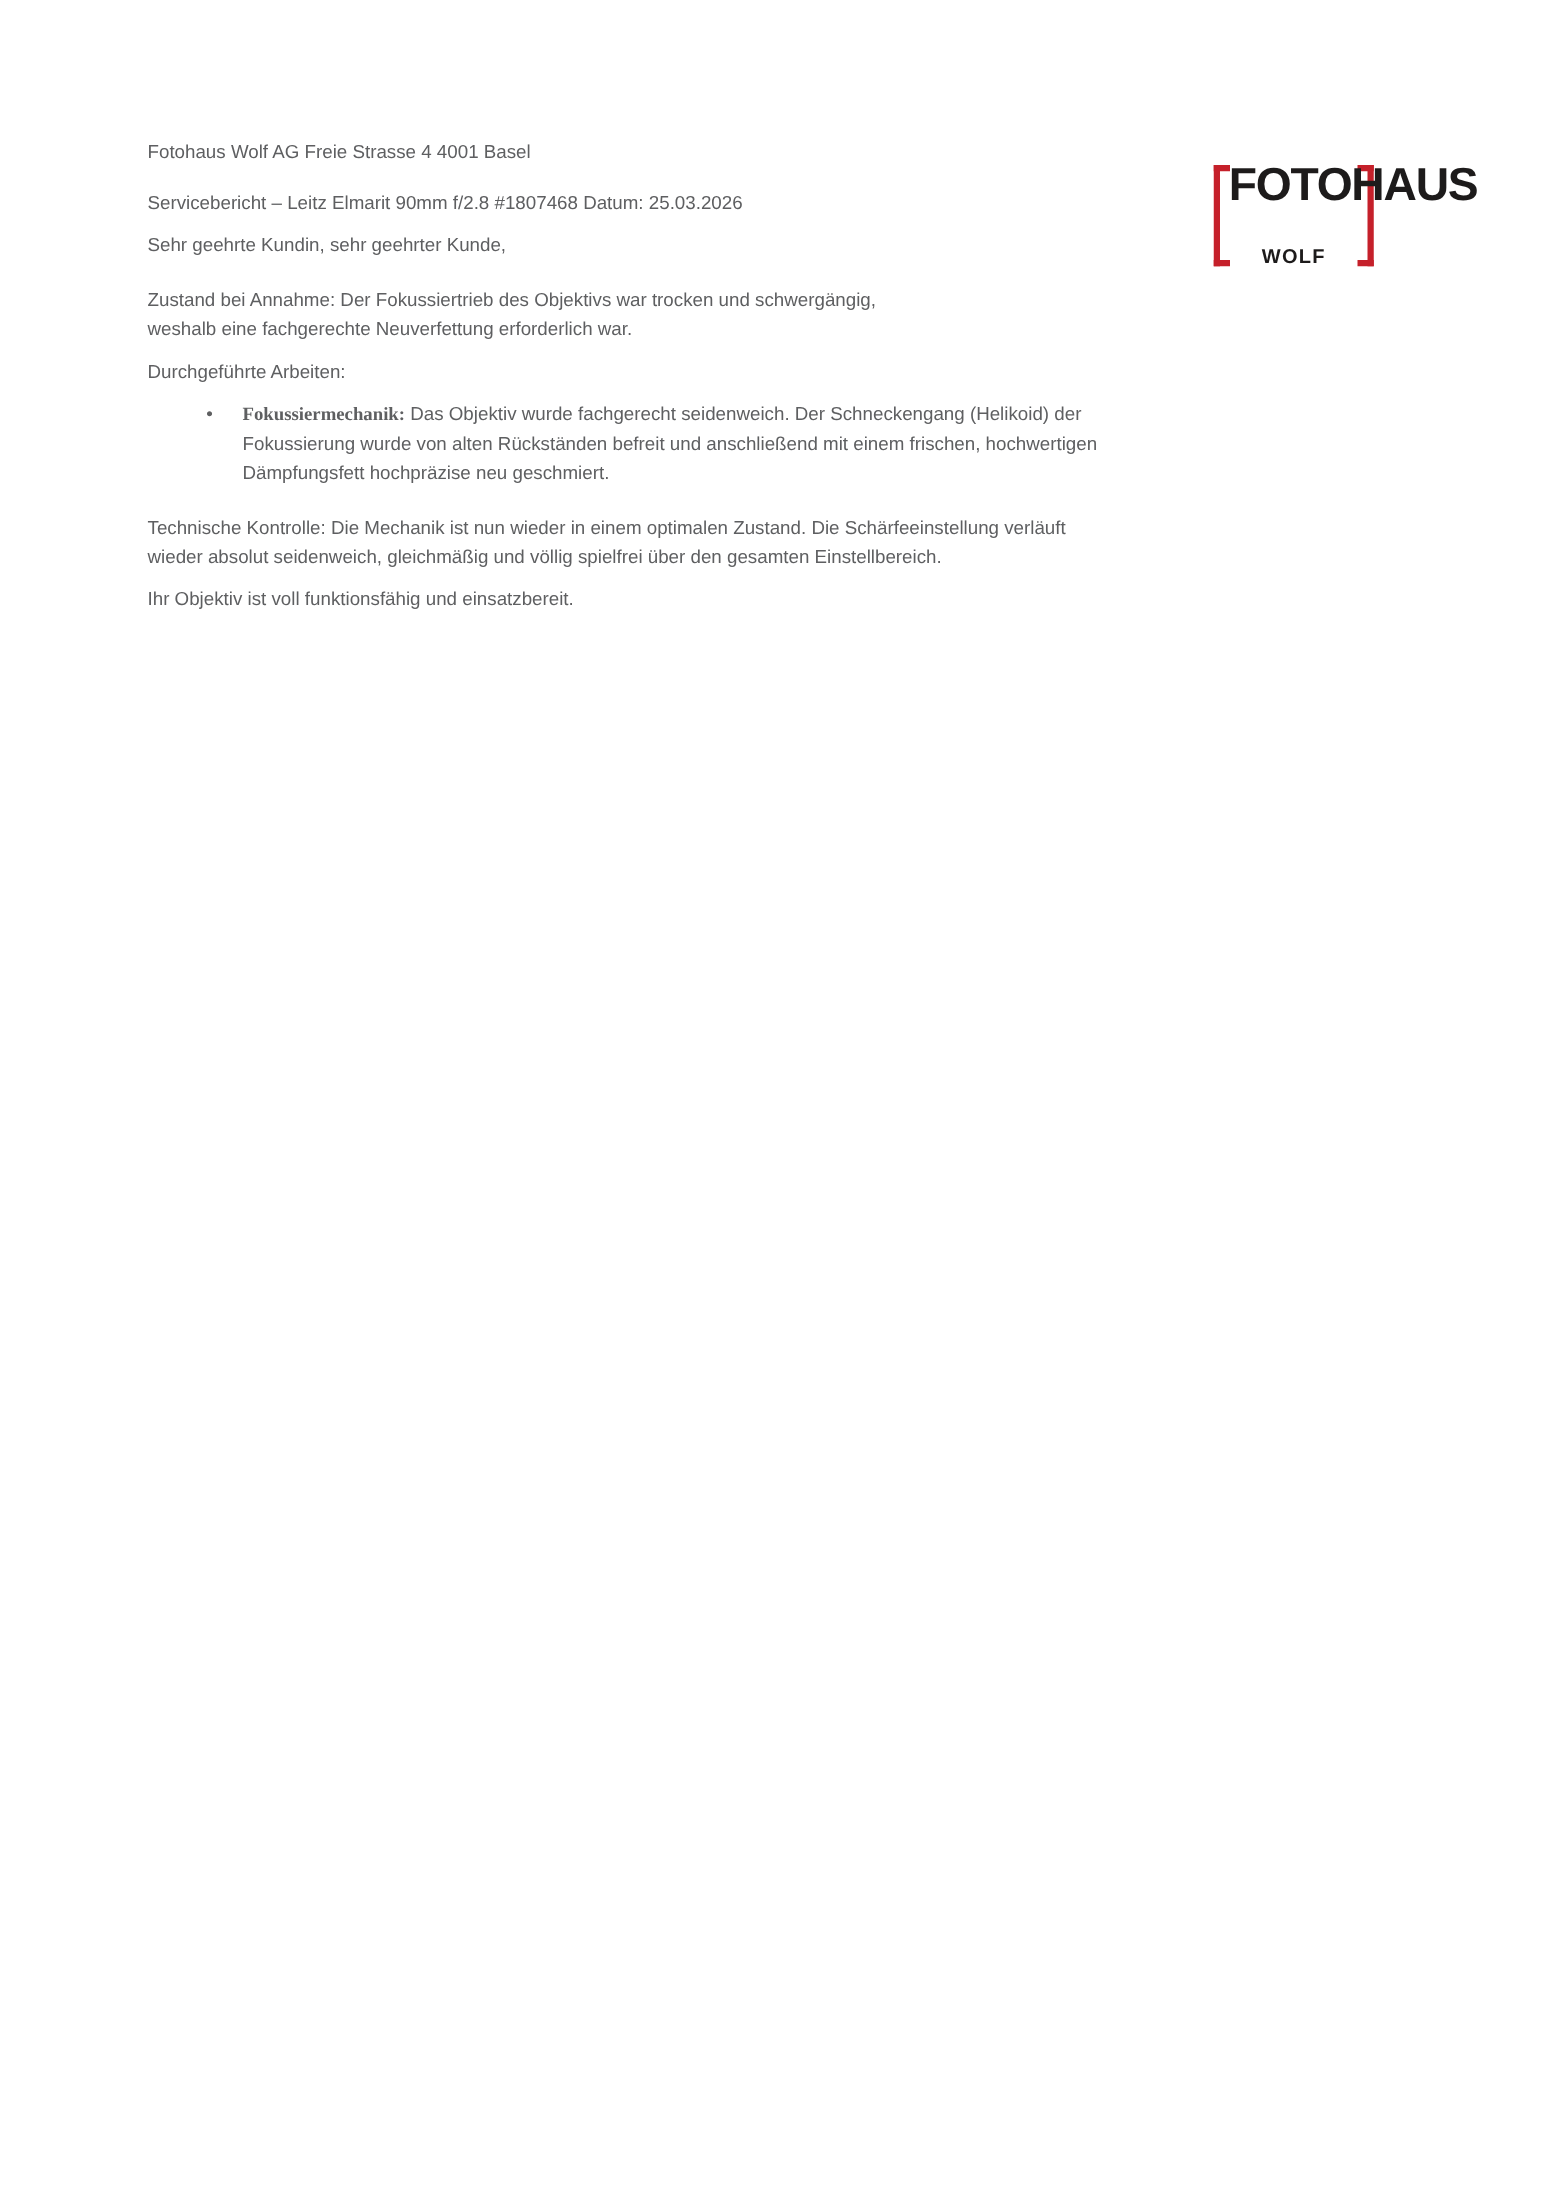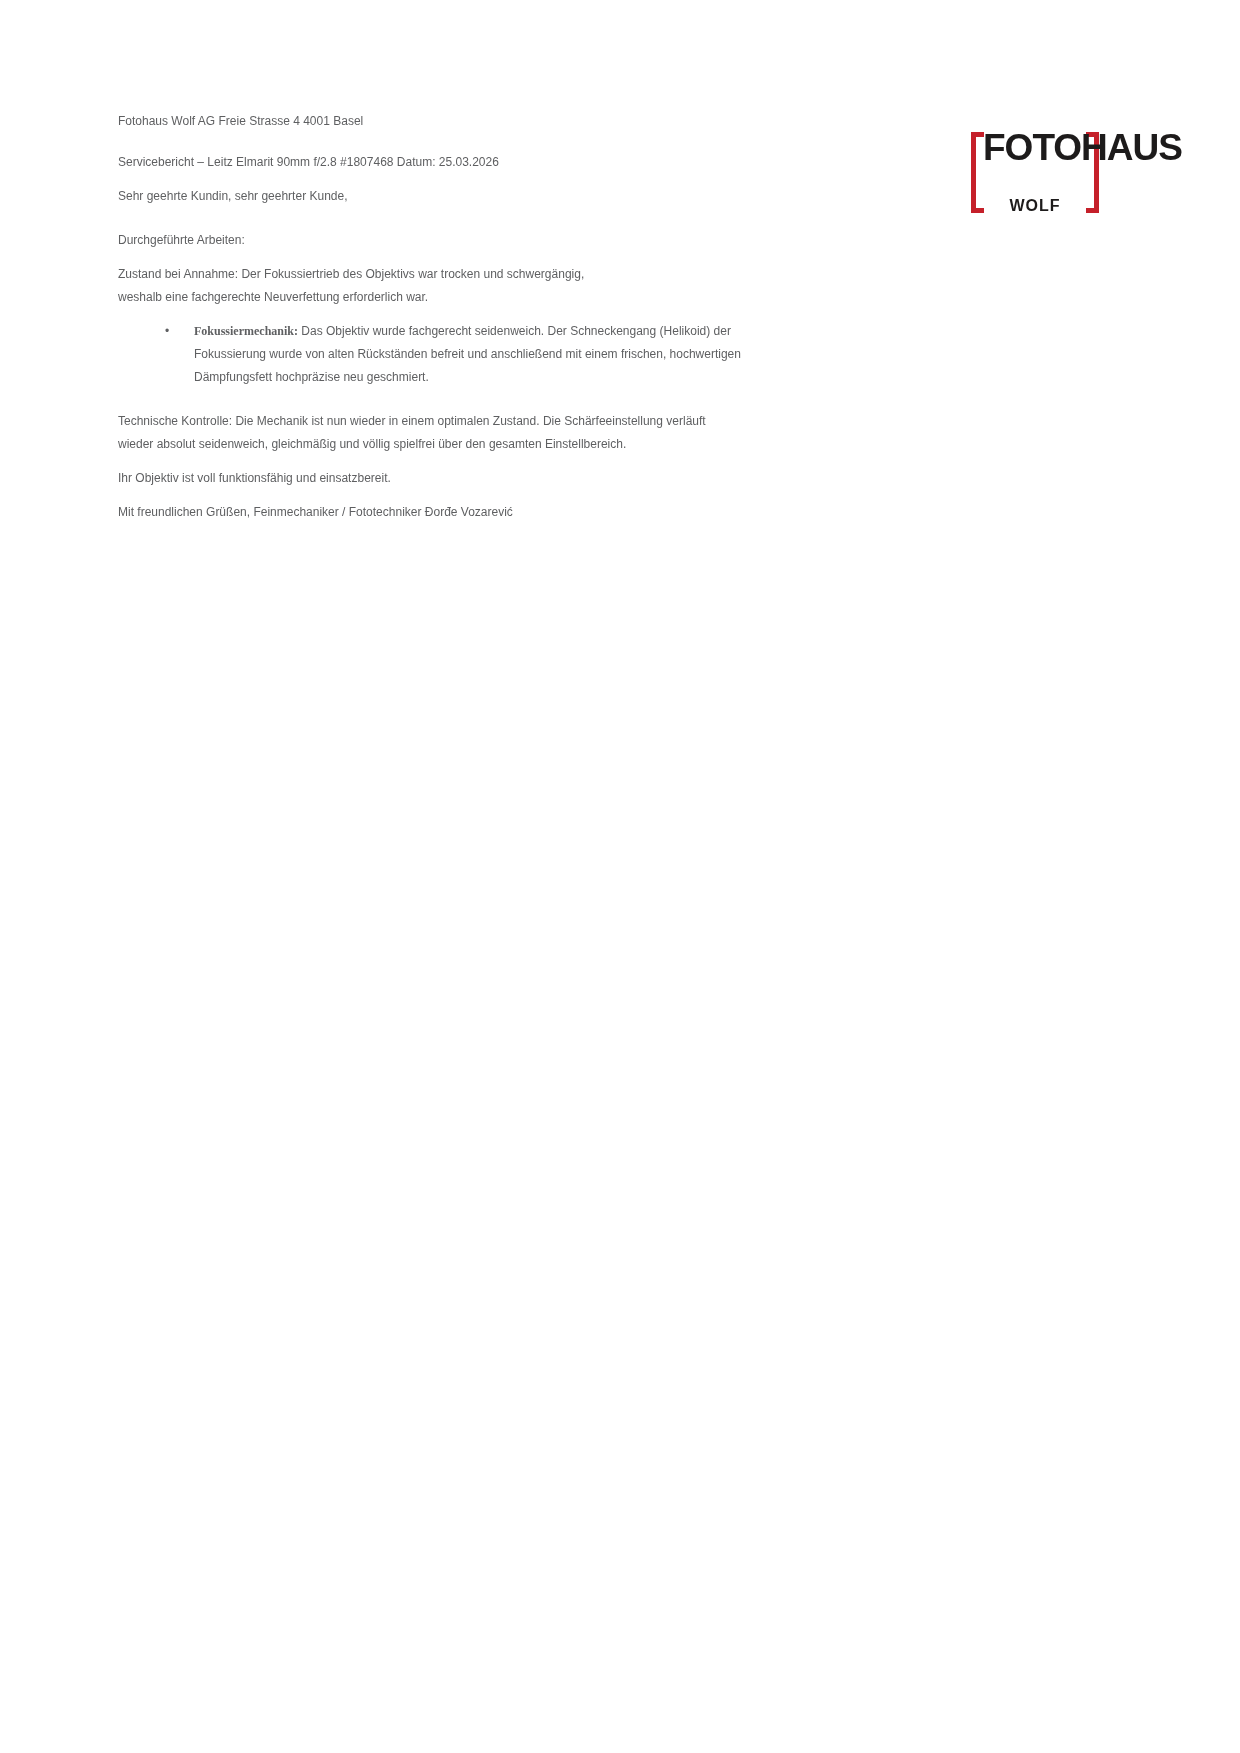--- a/index.html
+++ b/index.html
@@ -15,21 +15,21 @@
     background:var(--page-bg);
     font-family:"Liberation Sans","DejaVu Sans",sans-serif;
     color:var(--ink);
     position:relative;
     overflow:hidden;
   }
   .content{
     position:absolute;
     left:118px;top:110px;
     width:1030px;
-    font-size:12px;
+    font-size:15px;
     line-height:23px;
   }
   .content p{
     margin:0 0 11px 0;
     white-space:pre-line;
   }
   p.sender-line{margin-bottom:18px;}
   p.salutation{margin-bottom:21px;}
   ul.work-list{
     list-style:none;
@@ -91,25 +91,24 @@
       <span>FOTO</span>
       <span>HAUS</span>
     </div>
   <div class="logo-subtitle">WOLF</div>
 </div>
 
 <div class="content">
   <p class="sender-line">Fotohaus Wolf AG Freie Strasse 4 4001 Basel</p>
   <p>Servicebericht – Leitz Elmarit 90mm f/2.8 #1807468 Datum: 25.03.2026</p>
   <p class="salutation">Sehr geehrte Kundin, sehr geehrter Kunde,</p>
-  <p>Durchgeführte Arbeiten:</p>
   <p>Zustand bei Annahme: Der Fokussiertrieb des Objektivs war trocken und schwergängig,
 weshalb eine fachgerechte Neuverfettung erforderlich war.</p>
+  <p>Durchgeführte Arbeiten:</p>
   <ul class="work-list">
     <li><span class="bullet">•</span><span class="bold-label">Fokussiermechanik:</span><span> Das Objektiv wurde fachgerecht seidenweich. Der Schneckengang (Helikoid) der
 Fokussierung wurde von alten Rückständen befreit und anschließend mit einem frischen, hochwertigen
 Dämpfungsfett hochpräzise neu geschmiert.</span></li>
   </ul>
   <p>Technische Kontrolle: Die Mechanik ist nun wieder in einem optimalen Zustand. Die Schärfeeinstellung verläuft
 wieder absolut seidenweich, gleichmäßig und völlig spielfrei über den gesamten Einstellbereich.</p>
   <p>Ihr Objektiv ist voll funktionsfähig und einsatzbereit.</p>
-  <p>Mit freundlichen Grüßen, Feinmechaniker / Fototechniker Đorđe Vozarević</p>
 </div>
 
 </body></html>

